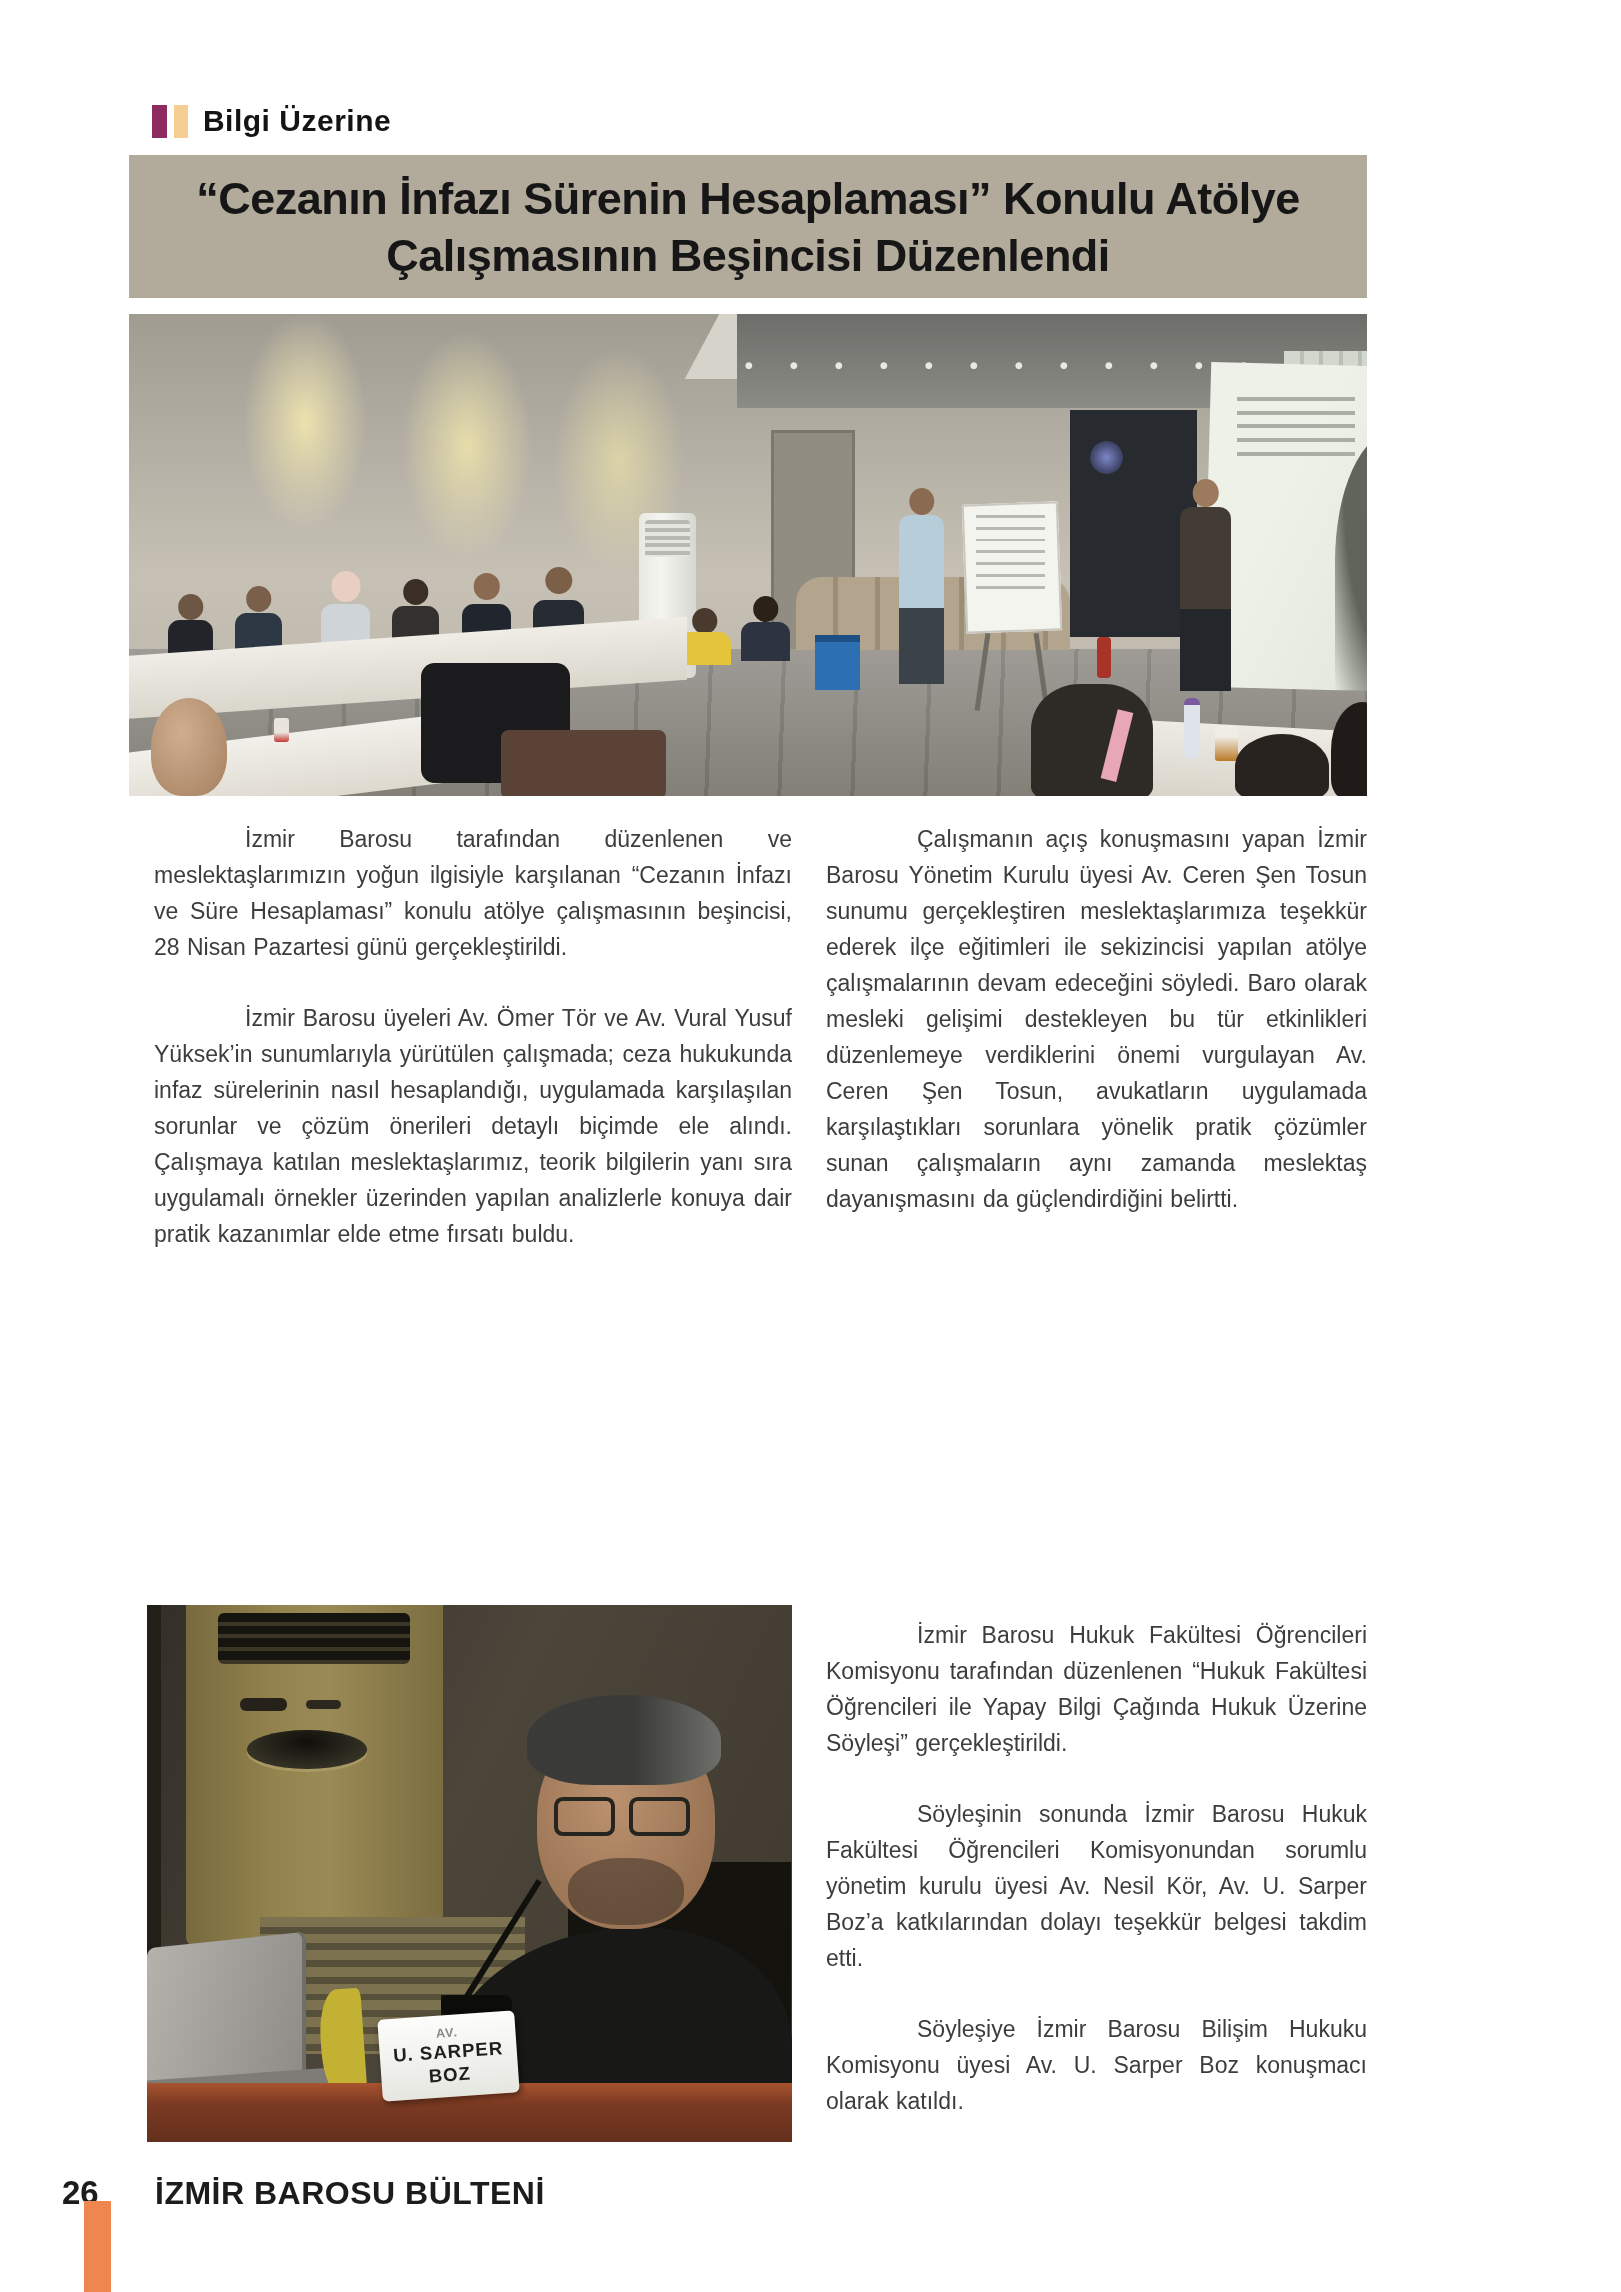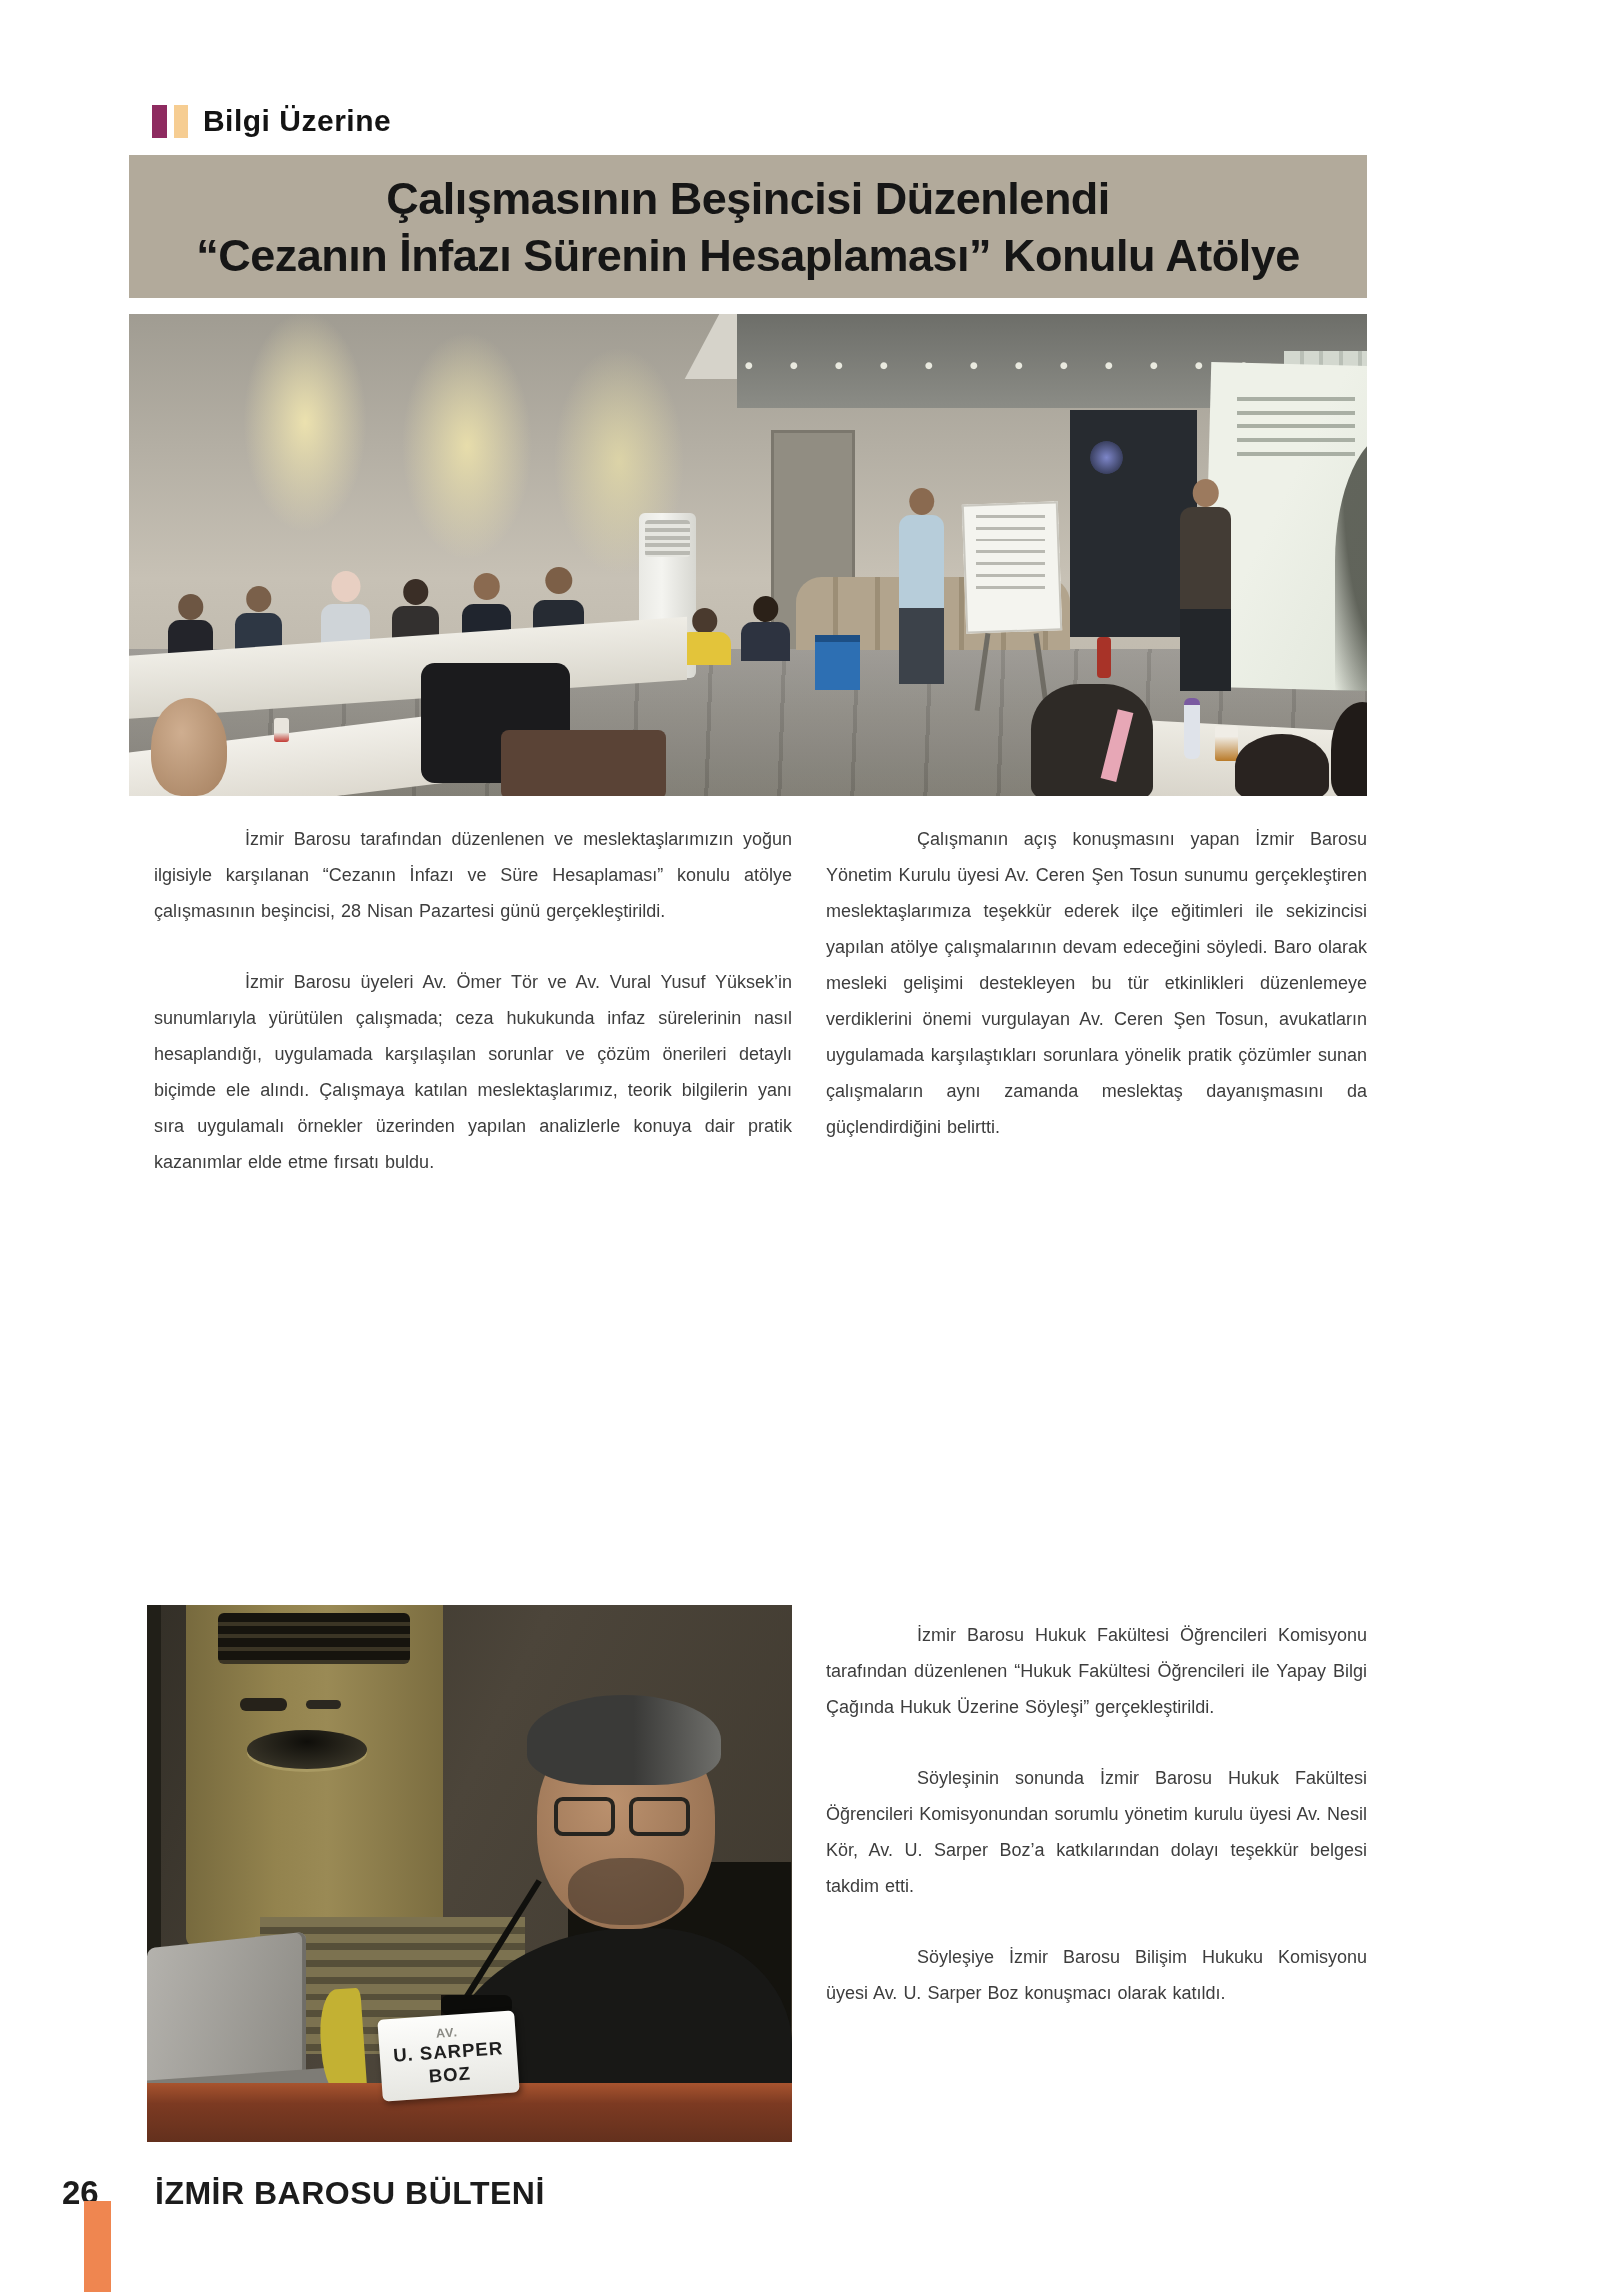--- a/index.html
+++ b/index.html
@@ -15,21 +15,21 @@
 
   
   .title-block{position:absolute;left:129px;width:1238px;height:143px;display:flex;flex-direction:column;
                justify-content:center;align-items:center;text-align:center;}
   .title-block .tl{font-size:45px;line-height:57px;font-weight:800;color:#161616;letter-spacing:-0.5px;}
   .tb1{top:155px;background:#B2AA9B;}
   .tb2{top:1433px;background:#F2DFD2;}
 
   
   .col{position:absolute;}
-  .col p{margin:0 0 35px 0;font-size:18px;line-height:36px;color:#3d3d3d;text-align:justify;
+  .col p{margin:0 0 35px 0;font-size:23px;line-height:36px;color:#3d3d3d;text-align:justify;
          text-indent:91px;word-spacing:1px;}
   .col1{left:154px;top:821px;width:638px;}
   .col2{left:826px;top:821px;width:541px;}
   .col3{left:826px;top:1617px;width:541px;}
 
   
   .pagenum{position:absolute;left:62px;top:2174px;font-size:33px;font-weight:800;color:#1c1c1c;}
   .foot-title{position:absolute;left:155px;top:2175px;font-size:32px;font-weight:800;color:#1c1c1c;letter-spacing:0.5px;}
   .foot-bar{position:absolute;left:84px;top:2201px;width:26.5px;height:91px;background:#EF8650;}
 
@@ -140,22 +140,22 @@
 
 <div class="page">
 
   <div class="kicker">
     <span class="bar bar-magenta"></span>
     <span class="bar bar-peach"></span>
     <span class="kicker-text">Bilgi Üzerine</span>
   </div>
 
   <div class="title-block tb1">
+    <div class="tl">“Cezanın İnfazı Sürenin Hesaplaması” Konulu Atölye</div>
     <div class="tl">Çalışmasının Beşincisi Düzenlendi</div>
-    <div class="tl">“Cezanın İnfazı Sürenin Hesaplaması” Konulu Atölye</div>
   </div>
 
   <div class="photo photo1">
     <div class="p1-wall"></div>
     <div class="p1-beam"></div>
     <div class="p1-ceiling"></div>
     <div class="p1-otherroom"></div>
     <div class="p1-door"></div>
     <div class="p1-floor"></div>
     <div class="p1-chairs"></div>

